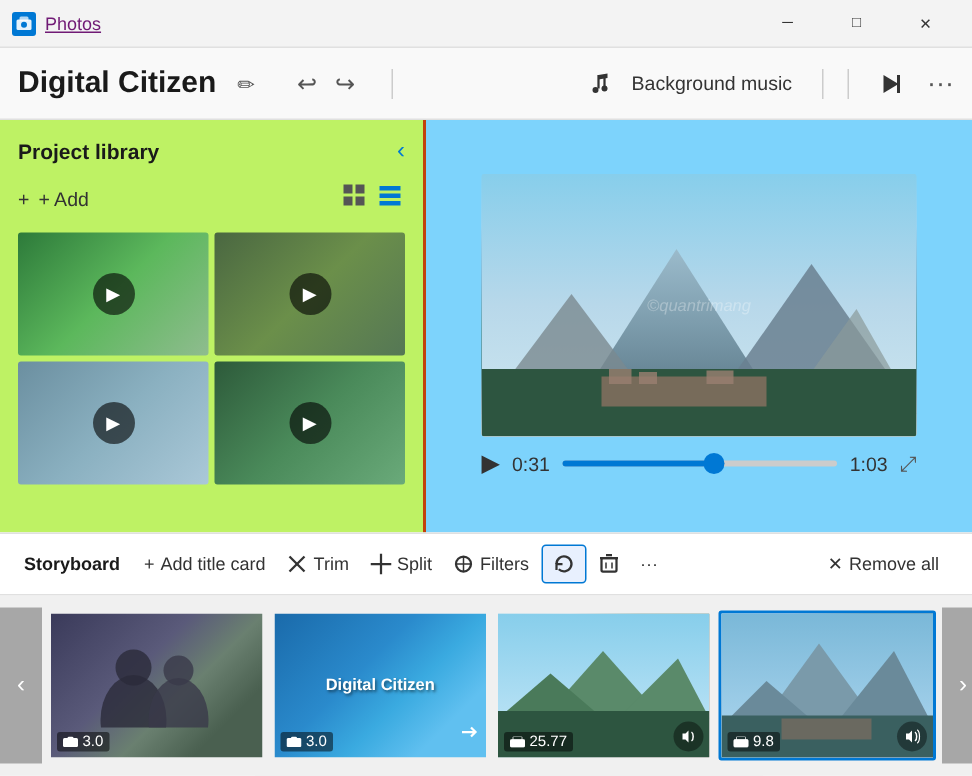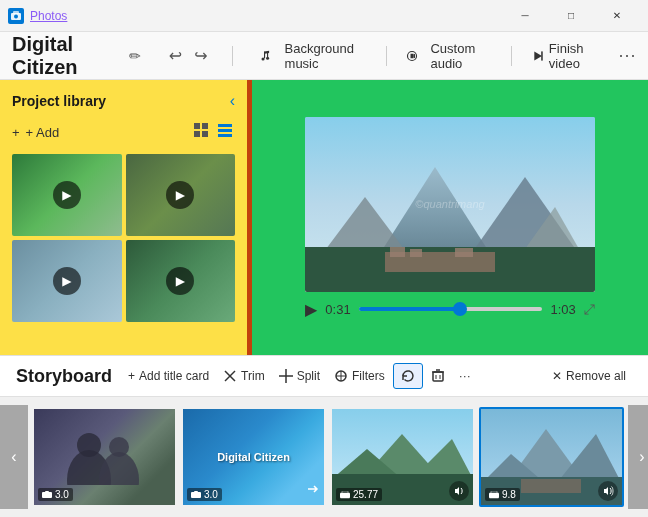--- a/index.html
+++ b/index.html
@@ -24,21 +24,21 @@
     .title-bar-icon {
       width: 16px; height: 16px;
       background: #0078d4;
       border-radius: 2px;
       margin-right: 6px;
       display: flex; align-items: center; justify-content: center;
       color: white; font-size: 10px; font-weight: bold;
     }
     .title-bar-text {
       font-size: 12px;
-      color: #8b5cf6;
+      color: #701a75;
       flex: 1;
       text-decoration: underline;
     }
     .title-bar-controls {
       display: flex;
       gap: 0;
     }
     .title-bar-btn {
       width: 46px; height: 32px;
       border: none; background: transparent;
@@ -86,23 +86,23 @@
       background: none; border: none; cursor: pointer;
       font-size: 18px; color: #555;
     }
     .finish-btn {
       display: flex; align-items: center; gap: 5px;
       font-size: 13px; color: #333; cursor: pointer;
     }
 
     
     .left-panel {
-      width: 252px;
-      background: #fde047;
-      border-right: 5px solid #c2410c;
+      width: 284px;
+      background: #bef264;
+      border-right: 2px solid #c2410c;
       padding: 12px;
       flex-shrink: 0;
     }
     .panel-header {
       display: flex;
       align-items: center;
       justify-content: space-between;
       margin-bottom: 10px;
     }
     .panel-title {
@@ -153,21 +153,21 @@
       color: white; font-size: 12px;
     }
     .thumb-1 { background: linear-gradient(135deg, #2d7a3a, #5cb85c, #8fbc8f); }
     .thumb-2 { background: linear-gradient(135deg, #4a6741, #6b8f4a, #557755); }
     .thumb-3 { background: linear-gradient(135deg, #6b8fa0, #8ab0c0, #aac8d8); }
     .thumb-4 { background: linear-gradient(135deg, #2d5a3a, #4a8a5a, #6aaa7a); }
 
     
     .right-panel {
       flex: 1;
-      background: #22c55e;
+      background: #7dd3fc;
       display: flex;
       flex-direction: column;
       align-items: center;
       justify-content: center;
       padding: 10px;
     }
     .preview-video {
       width: 290px;
       height: 175px;
       background: linear-gradient(180deg, #87CEEB 0%, #b0d4e8 20%, #7a9fb5 40%, #3a6b5a 60%, #2d5040 75%, #8a7060 85%, #c4b09a 95%, #e8d4c0 100%);
@@ -217,21 +217,21 @@
       height: 42px;
       background: white;
       border-top: 1px solid #e0e0e0;
       border-bottom: 1px solid #e0e0e0;
       display: flex;
       align-items: center;
       padding: 0 16px;
       gap: 2px;
     }
     .sb-label {
-      font-size: 18px;
+      font-size: 12px;
       font-weight: 600;
       color: #1a1a1a;
       margin-right: 8px;
     }
     .sb-action {
       display: flex; align-items: center; gap: 4px;
       font-size: 12px; color: #333; cursor: pointer;
       padding: 4px 6px; border-radius: 3px;
       white-space: nowrap;
     }
@@ -386,35 +386,26 @@
       <svg width="16" height="16" viewBox="0 0 16 16">
         <path d="M6 2v9" stroke="#333" stroke-width="1.5" fill="none"></path>
         <path d="M6 2l6-1v3l-6 1z" fill="#333"></path>
         <circle cx="4" cy="12" r="2" fill="#333"></circle>
         <circle cx="10" cy="11" r="2" fill="#333"></circle>
         <path d="M10 2v9" stroke="#333" stroke-width="1.5" fill="none"></path>
       </svg>
       <span>Background music</span>
     </div>
     <div class="toolbar-sep"></div>
-    <div class="toolbar-action">
-      <svg width="16" height="16" viewBox="0 0 16 16">
-        <circle cx="8" cy="8" r="6" stroke="#333" stroke-width="1.5" fill="none"></circle>
-        <path d="M6 5h4v6H6z" fill="#333"></path>
-        <path d="M10 6l2-1v6l-2-1" fill="#333"></path>
-      </svg>
-      <span>Custom audio</span>
-    </div>
     <div class="toolbar-sep"></div>
     <div class="toolbar-action finish-btn">
       <svg width="16" height="16" viewBox="0 0 16 16">
         <path d="M3 2l10 6-10 6V2z" fill="#333"></path>
         <rect x="12" y="2" width="2" height="12" fill="#333"></rect>
       </svg>
-      <span>Finish video</span>
     </div>
     <button class="more-btn">···</button>
   </div>
 
   <div class="middle-row">
 
     <div class="left-panel">
       <div class="panel-header">
         <span class="panel-title">Project library</span>
         <span class="panel-collapse">‹</span>

